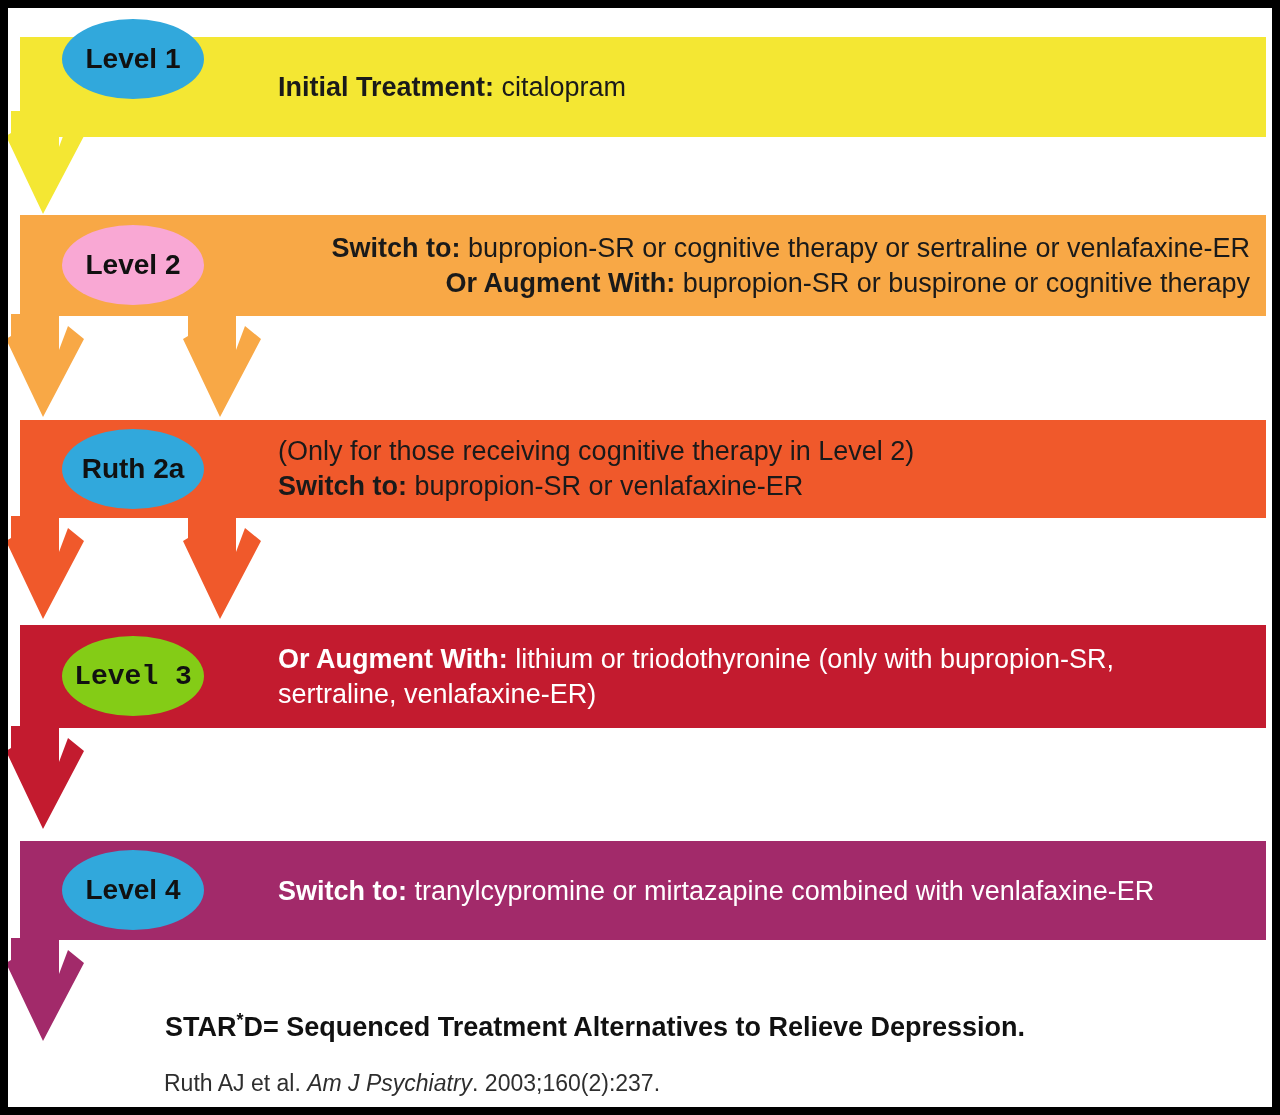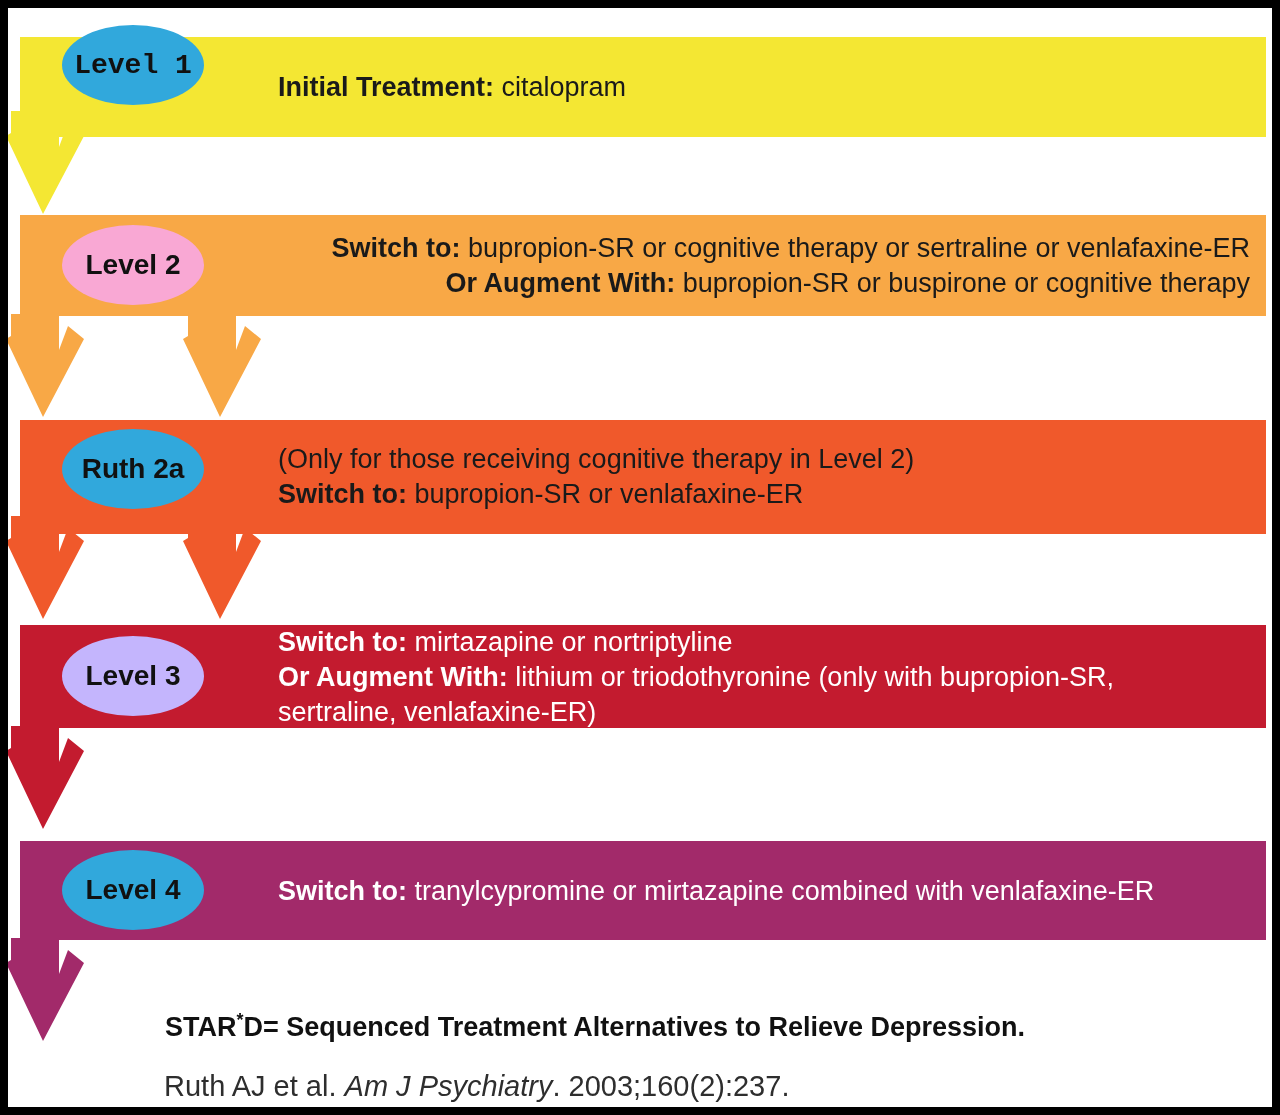--- a/index.html
+++ b/index.html
@@ -20,21 +20,21 @@
     z-index: 50;
   }
   .band {
     position: absolute;
     left: 20px;
     width: 1246px;
     z-index: 2;
   }
   .band-l1  { top: 13px;  height: 100px; }
   .band-l2  { top: 215px; height: 101px; text-align: right; }
-  .band-l2a { top: 420px; height: 114px;  }
+  .band-l2a { top: 420px; height: 98px;  }
   .band-l3  { top: 625px; height: 103px; }
   .band-l4  { top: 841px; height: 99px;  }
   .band-text {
     position: absolute;
     left: 258px;
     right: 16px;
     top: 50%;
     transform: translateY(-50%);
     font-size: 27px;
     line-height: 35px;
@@ -48,21 +48,21 @@
     height: 80px;
     border-radius: 50%;
     display: flex;
     align-items: center;
     justify-content: center;
     z-index: 3;
     font-size: 28px;
     font-weight: 700;
     color: #111111;
   }
-  .ellipse-l1  { top: 25px; font-family: Liberation Mono, monospace;  }
+  .ellipse-l1  { top: 19px;  }
   .ellipse-l2  { top: 225px; }
   .ellipse-l2a { top: 429px; }
   .ellipse-l3  { top: 636px; }
   .ellipse-l4  { top: 850px; }
   .arrow {
     position: absolute;
     width: 78px;
     height: 103px;
     z-index: 1;
   }
@@ -84,21 +84,21 @@
     z-index: 4;
   }
   #footer-acronym .sup {
     vertical-align: super;
     font-size: 18px;
   }
   #footer-citation {
     position: absolute;
     left: 164px;
     top: 1070px;
-    font-size: 29px;
+    font-size: 23px;
     color: #2e2e2e;
     z-index: 4;
   }
   #footer-citation .ital { font-style: italic; }
 </style>
 </head>
 <body>
 
 <div id="stage">
   <div id="frame"></div>
@@ -152,26 +152,25 @@
     </svg>
   </div>
   <div class="arrow arrow-l2a-right">
     <svg viewBox="0 0 78 103" preserveAspectRatio="none" aria-hidden="true">
       <polygon points="5,0 53,0 53,36 62,12 78,25 37,103 0,25 5,22" fill="#F0592B"></polygon>
     </svg>
   </div>
 
   <div class="band band-l3" style="background-color: rgb(195, 27, 47); color: rgb(255, 255, 255);">
     <div class="band-text">
-      <div><span class="seg-bold">Switch to:</span><span> mirtazapine or nortriptyline</span></div>
       <div><span class="seg-bold">Or Augment With:</span><span> lithium or triodothyronine (only with bupropion-SR,</span></div>
       <div><span class="seg-bold"></span><span>sertraline, venlafaxine-ER)</span></div>
     </div>
   </div>
-  <div class="ellipse ellipse-l3" style="background-color: #c4b5fd;">
+  <div class="ellipse ellipse-l3" style="background-color: #84cc16; font-family: Liberation Mono, monospace;">
     <span>Level 3</span>
   </div>
   <div class="arrow arrow-l3">
     <svg viewBox="0 0 78 103" preserveAspectRatio="none" aria-hidden="true">
       <polygon points="5,0 53,0 53,36 62,12 78,25 37,103 0,25 5,22" fill="#C31B2F"></polygon>
     </svg>
   </div>
 
   <div class="band band-l4" style="background-color: rgb(162, 42, 106); color: rgb(255, 255, 255);">
     <div class="band-text">

